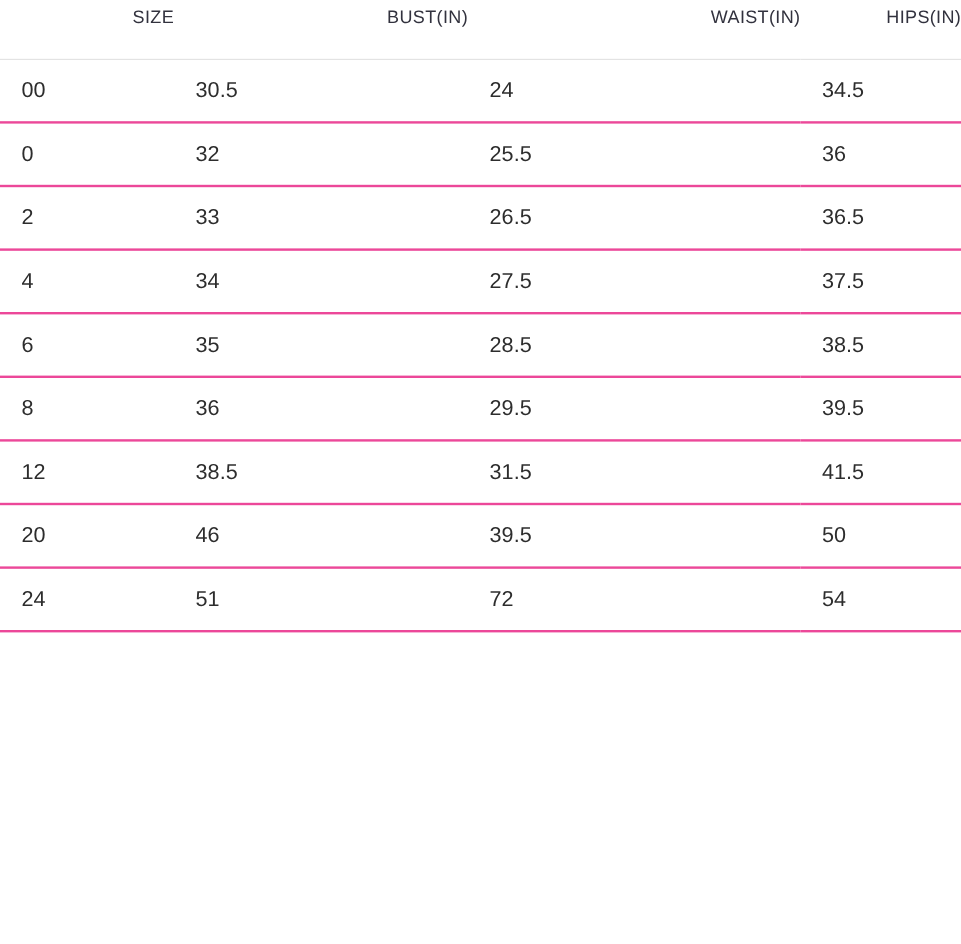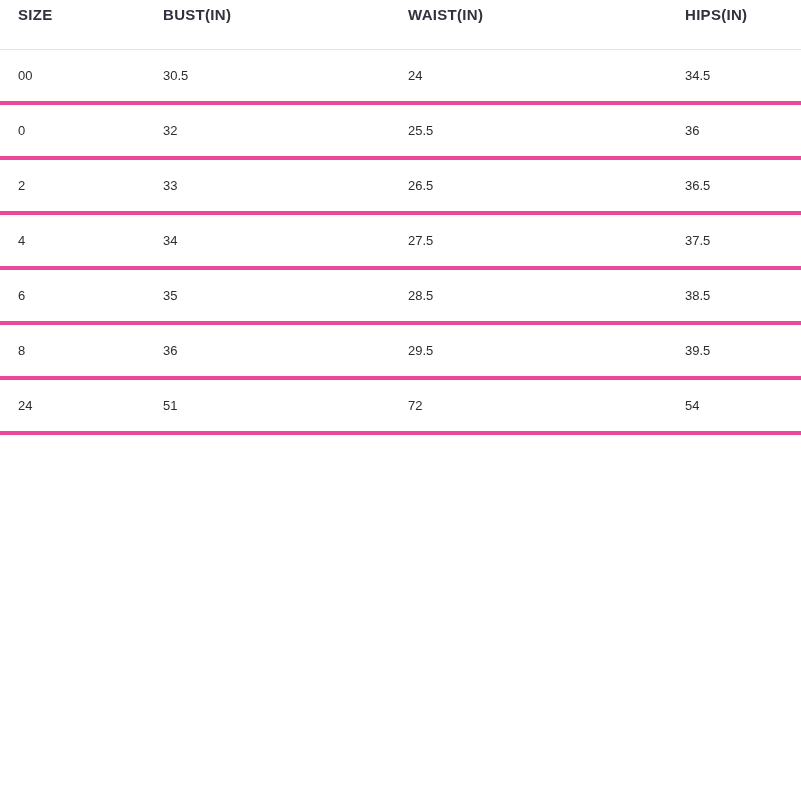--- a/index.html
+++ b/index.html
@@ -17,38 +17,38 @@
     width: 801px;
     border-collapse: collapse;
     table-layout: fixed;
   }
   col.c1 { width: 145px; }
   col.c2 { width: 245px; }
   col.c3 { width: 277px; }
   col.c4 { width: 134px; }
   th {
     height: 43px;
-    text-align: left;
+    text-align: right;
     vertical-align: top;
     padding: 6px 0 0 18px;
     font-size: 15px;
-    font-weight: 700;
+    font-weight: 400;
     letter-spacing: 0.3px;
     color: #32323e;
     border-bottom: 1px solid #e3e3e3;
     white-space: nowrap;
   }
   td {
     height: 51px;
     vertical-align: middle;
     padding: 0 0 0 18px;
-    font-size: 13px;
+    font-size: 18px;
     font-weight: 400;
     color: #2d2d2d;
-    border-bottom: 4px solid #ec4899;
+    border-bottom: 2px solid #ec4899;
     white-space: nowrap;
   }
 </style>
 </head>
 <body>
 
 <table class="size-chart">
   <colgroup>
     <col class="c1">
       <col class="c2">
@@ -94,19 +94,31 @@
       <td>28.5</td>
       <td>38.5</td>
     </tr>
     <tr>
       <td>8</td>
       <td>36</td>
       <td>29.5</td>
       <td>39.5</td>
     </tr>
     <tr>
+      <td>12</td>
+      <td>38.5</td>
+      <td>31.5</td>
+      <td>41.5</td>
+    </tr>
+    <tr>
+      <td>20</td>
+      <td>46</td>
+      <td>39.5</td>
+      <td>50</td>
+    </tr>
+    <tr>
       <td>24</td>
       <td>51</td>
       <td>72</td>
       <td>54</td>
     </tr>
   </tbody>
 </table>
 
 </body></html>

